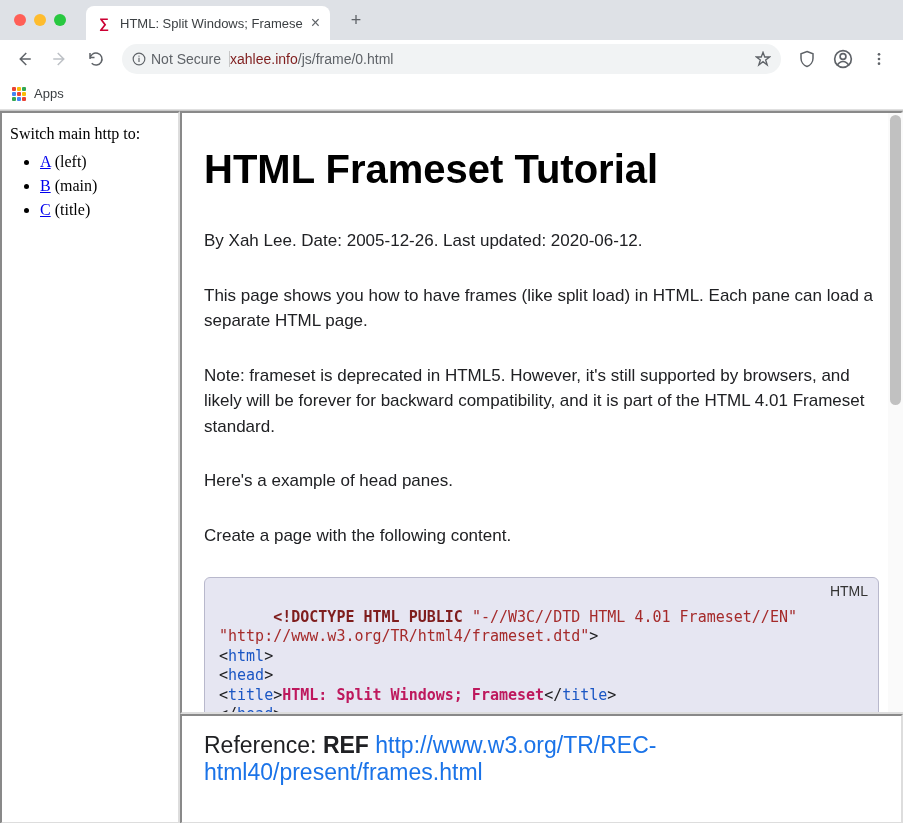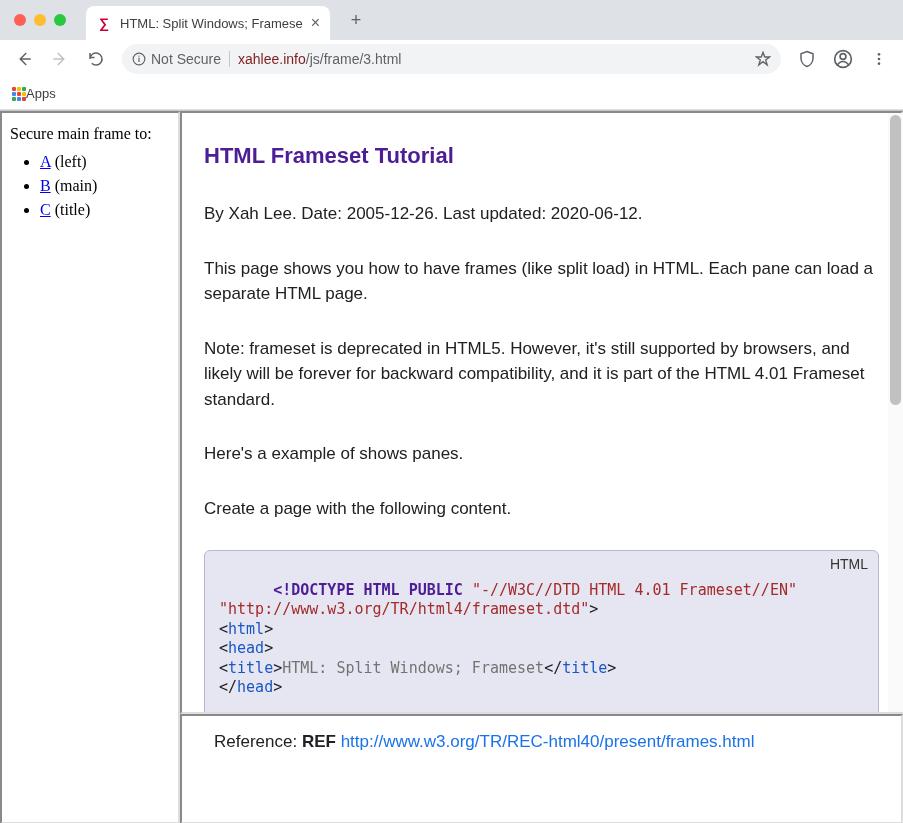--- a/index.html
+++ b/index.html
@@ -83,21 +83,20 @@
     .address-bar {
       flex: 1;
       display: flex;
       align-items: center;
       background: #f1f3f4;
       border-radius: 16px;
       height: 30px;
       padding: 0 10px;
       margin: 0 6px;
       font-size: 14px;
-      gap: 8px;
       color: #5f6368;
     }
     .addr-secure {
       display: flex; align-items: center; gap: 5px;
       padding-right: 8px;
       border-right: 1px solid #c7c7c7;
     }
     .addr-url { color: #202124; }
     .addr-url .domain { color: #7f1d1d; }
     .addr-url .path { color: #5f6368; }
@@ -141,24 +140,24 @@
     .left-frame li { margin: 6px 0; }
     .left-frame a { color: #0000ee; text-decoration: underline; }
     .main-frame {
       padding: 16px 22px 0 22px;
       overflow: auto;
       font-size: 17px;
       color: #202124;
       line-height: 1.5;
     }
     .main-frame h1 {
-      font-size: 22px;
+      font-size: 40px;
       font-weight: bold;
       margin: 10px 0 18px 0;
-      color: #4c1d95;
+      color: #000000;
     }
     .main-frame p { margin: 29px 0; }
     .main-frame .byline { font-size: 17px; }
     .main-frame a.see-frames { color: #551a8b; text-decoration: none; }
     .code-block {
       position: relative;
       background: #e6e6f2;
       border: 1px solid #b8b8cc;
       border-radius: 6px;
       padding: 10px 14px;
@@ -172,25 +171,25 @@
     .code-label {
       position: absolute;
       top: 4px; right: 10px;
       font-family: -apple-system, Arial, sans-serif;
       font-size: 14px;
       color: #333;
     }
     .c-tag { color: #1a56c4; }
     .c-attr { color: #b91c1c; }
     .c-str { color: #a52a2a; }
-    .c-doctype { color: #4c1d95; font-weight: bold; }
-    .c-text { color: #737373; font-weight: normal; }
+    .c-doctype { color: #7f1d1d; font-weight: bold; }
+    .c-text { color: #be185d; font-weight: bold; }
     .bottom-frame {
-      padding: 16px 32px;
-      font-size: 17px;
+      padding: 16px 22px;
+      font-size: 23px;
       color: #202124;
     }
     .bottom-frame a { color: #1a73e8; text-decoration: none; }
     .main-scrollbar-track {
       position: absolute;
       right: 0;
       top: 2px;
       bottom: 112px;
       width: 15px;
       background: #fafafa;
@@ -243,21 +242,21 @@
     <div class="address-bar">
       <span class="addr-secure">
         <svg width="14" height="14" viewBox="0 0 24 24">
             <circle cx="12" cy="12" r="10" fill="none" stroke="#5f6368" stroke-width="2"></circle>
             <line x1="12" y1="10" x2="12" y2="17" stroke="#5f6368" stroke-width="2"></line>
             <circle cx="12" cy="7" r="1.2" fill="#5f6368"></circle>
           </svg>
         <span>Not Secure</span>
       </span>
       <span class="addr-url">
-        <span class="domain">xahlee.info</span><span class="path">/js/frame/3.html</span>
+        <span class="domain">xahlee.info</span><span class="path">/js/frame/0.html</span>
       </span>
       <span class="addr-icons">
         <svg width="16" height="16" viewBox="0 0 24 24">
             <path fill="none" stroke="#5f6368" stroke-width="2" d="M12 2l2.6 7h7.4l-6 4.5 2.3 7.5L12 16l-6.3 5 2.3-7.5-6-4.5h7.4z"></path>
           </svg>
       </span>
     </div>
     <div class="nav-btn">
       <svg width="18" height="18" viewBox="0 0 24 24">
           <path fill="none" stroke="#5f6368" stroke-width="2" d="M12 2l8 3v6c0 5-3.5 9.5-8 11-4.5-1.5-8-6-8-11V5z"></path>
@@ -273,54 +272,54 @@
     <div class="nav-btn">
       <svg width="16" height="16" viewBox="0 0 24 24">
           <circle cx="12" cy="5" r="2" fill="#5f6368"></circle>
           <circle cx="12" cy="12" r="2" fill="#5f6368"></circle>
           <circle cx="12" cy="19" r="2" fill="#5f6368"></circle>
         </svg>
     </div>
   </div>
 
   <div class="bookmarks-bar">
-    <div style="display:flex;align-items:center;">
+    <div style="display:flex;align-items:center;gap:8px;">
       <span class="apps-icon">
         <span style="background:#ea4335"></span>
           <span style="background:#fbbc04"></span>
           <span style="background:#34a853"></span>
         <span style="background:#4285f4"></span>
           <span style="background:#ea4335"></span>
           <span style="background:#fbbc04"></span>
         <span style="background:#34a853"></span>
           <span style="background:#4285f4"></span>
           <span style="background:#ea4335"></span>
       </span>
       <span>Apps</span>
     </div>
   </div>
 </div>
 
 <div class="content">
 
   <div class="left-frame frame-border">
-    <div>Secure main frame to:</div>
+    <div>Switch main http to:</div>
     <ul>
       <li><a href="#">A</a><span> (left)</span></li>
       <li><a href="#">B</a><span> (main)</span></li>
       <li><a href="#">C</a><span> (title)</span></li>
     </ul>
   </div>
 
   <div class="main-frame frame-border">
     <h1>HTML Frameset Tutorial</h1>
     <p class="byline">By Xah Lee. Date: 2005-12-26. Last updated: 2020-06-12.</p>
     <p>This page shows you how to have frames (like split load) in HTML. Each pane can load a separate HTML page.</p>
     <p>Note: frameset is deprecated in HTML5. However, it's still supported by browsers, and likely will be forever for backward compatibility, and it is part of the HTML 4.01 Frameset standard.</p>
-    <p>Here's a example of shows panes.</p>
+    <p>Here's a example of head panes.</p>
     <p>Create a page with the following content.</p>
     <div class="code-block">
       <span class="code-label">HTML</span><span class="c-doctype">&lt;!DOCTYPE HTML PUBLIC </span><span class="c-str">"-//W3C//DTD HTML 4.01 Frameset//EN"</span>
 <span class="c-str">"http://www.w3.org/TR/html4/frameset.dtd"</span>&gt;
 &lt;<span class="c-tag">html</span>&gt;
 &lt;<span class="c-tag">head</span>&gt;
 &lt;<span class="c-tag">title</span>&gt;<span class="c-text">HTML: Split Windows; Frameset</span>&lt;/<span class="c-tag">title</span>&gt;
 &lt;/<span class="c-tag">head</span>&gt;
 
 &lt;frameset <span class="c-attr">cols</span>=<span class="c-str">"20%,80%"</span>&gt;

